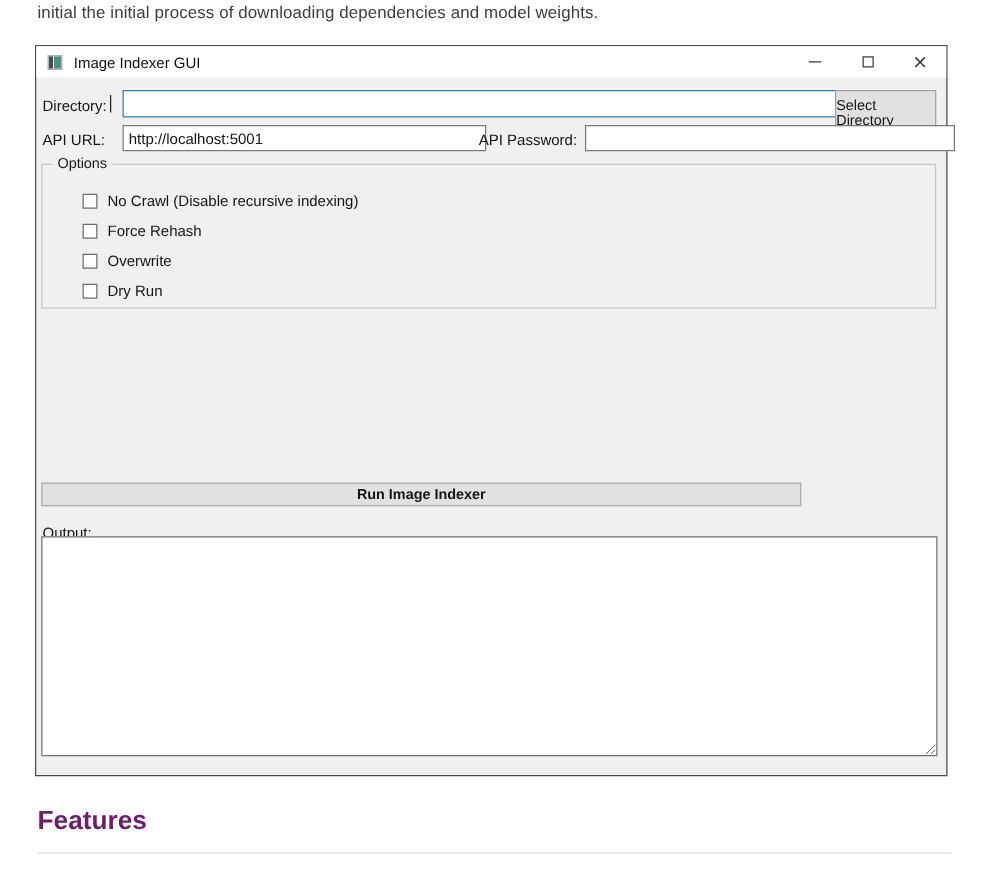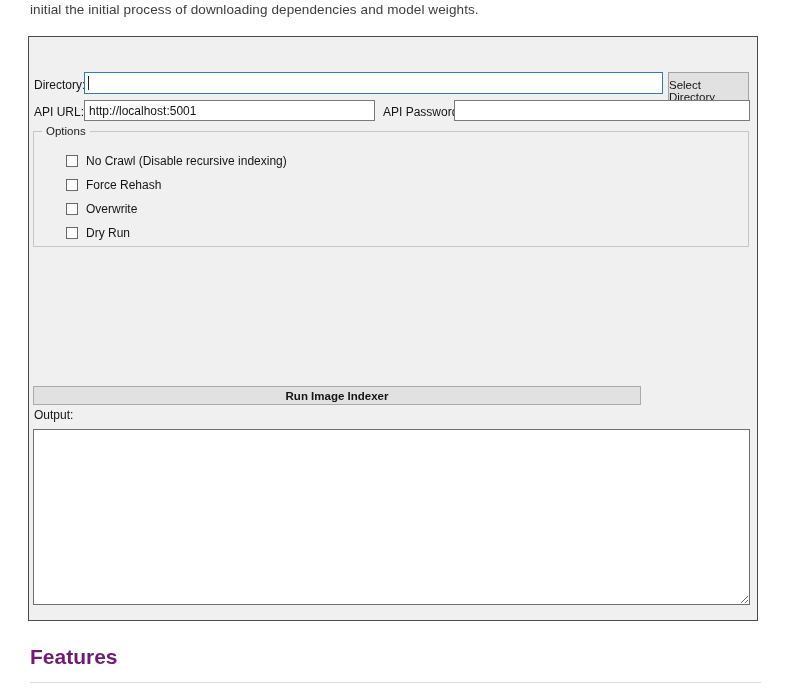--- a/index.html
+++ b/index.html
@@ -19,21 +19,21 @@
   .title-text { margin-left: 9px; font-size: 12px; color: #101010; }
   .window-controls { margin-left: auto; display: flex; height: 100%; }
   .wc-btn { width: 42px; height: 100%; display: flex; align-items: center; justify-content: center; cursor: default; }
   .glyph-min { width: 10px; height: 1px; background: #3c3c3c; display: block; }
   .glyph-max { width: 9px; height: 9px; border: 1px solid #3c3c3c; display: block; background: transparent; }
   .glyph-close { font-size: 15px; color: #3c3c3c; line-height: 1; font-family: "DejaVu Sans", sans-serif; }
 
   .fld-label { position: absolute; font-size: 12px; color: #141414; white-space: nowrap; }
 
   .text-input { position: absolute; background: #ffffff; border: 1px solid #7a7a7a;
-                font-size: 12px; color: #141414; padding: 4px 4px; font-family: "Liberation Sans", sans-serif; outline: none; }
+                font-size: 12px; color: #141414; padding: 4px 4px; font-family: "Liberation Sans", sans-serif; outline: none; margin-left: 14px; }
   .text-input.focused { border: 1px solid #2f7bbd; }
 
   .caret { position: absolute; left: 59px; top: 39px; width: 1px; height: 14px; background: #222222; }
 
   .btn { position: absolute; background: #e1e1e1; border: 1px solid #a3a3a3; font-size: 11.5px; color: #141414;
          display: flex; align-items: center; justify-content: center; font-family: "Liberation Sans", sans-serif; cursor: default; }
 
   .groupbox { position: absolute; left: 4px; width: 716px; height: 116px; border: 1px solid #c6c6c6; }
   .gb-legend { position: absolute; top: -7px; left: 8px; background: #f0f0f0; padding: 0 4px;
                font-size: 11.5px; color: #1a1a1a; white-space: nowrap; }
@@ -51,20 +51,35 @@
   .features-heading { position: absolute; left: 30px; top: 645px; font-size: 21px; font-weight: bold; color: #701a75; }
   .section-rule { position: absolute; left: 30px; top: 682px; width: 731px; border: 0; border-top: 1px solid #d9dde1; }
 </style>
 </head>
 <body>
 
 <p class="intro">initial the initial process of downloading dependencies and model weights.</p>
 
 <div class="app-window">
 
+  <div class="titlebar">
+    <span class="title-icon"></span>
+    <span class="title-text">Image Indexer GUI</span>
+    <div class="window-controls">
+      <div class="wc-btn">
+          <span class="glyph-min"></span>
+        </div>
+      <div class="wc-btn">
+          <span class="glyph-max"></span>
+        </div>
+      <div class="wc-btn">
+          <span class="glyph-close">×</span>
+        </div>
+    </div>
+  </div>
 
   <span class="fld-label" style="left:5px; top:41px;">Directory:</span>
   <input class="text-input focused" style="left: 55px; top: 35px; width: 579px; height: 22px;" type="text" value="">
   <span class="caret"></span>
   <div class="btn" style="left:639px; top:35px; width:81px; height:38px;">Select Directory</div>
 
   <span class="fld-label" style="left:5px; top:68px;">API URL:</span>
   <input class="text-input" style="left: 55px; top: 63px; width: 291px; height: 21px;" type="text" value="http://localhost:5001">
   <span class="fld-label" style="left:354px; top:68px;">API Password:</span>
   <input class="text-input" style="left: 425px; top: 63px; width: 296px; height: 21px;" type="text" value="">
@@ -87,19 +102,19 @@
       <div class="cb-row">
         <span class="cb-box"></span>
         <span class="cb-label">Dry Run</span>
       </div>
     </div>
   </div>
 
 
   <div class="btn run-btn">Run Image Indexer</div>
 
-  <span class="fld-label" style="left:5px; top:371px;">Output:</span>
+  <span class="fld-label" style="left:5px; top:382px;">Output:</span>
   <textarea class="output-area" readonly="" style=""></textarea>
 
 </div>
 
 <h2 class="features-heading">Features</h2>
 <hr class="section-rule">
 
 </body></html>

